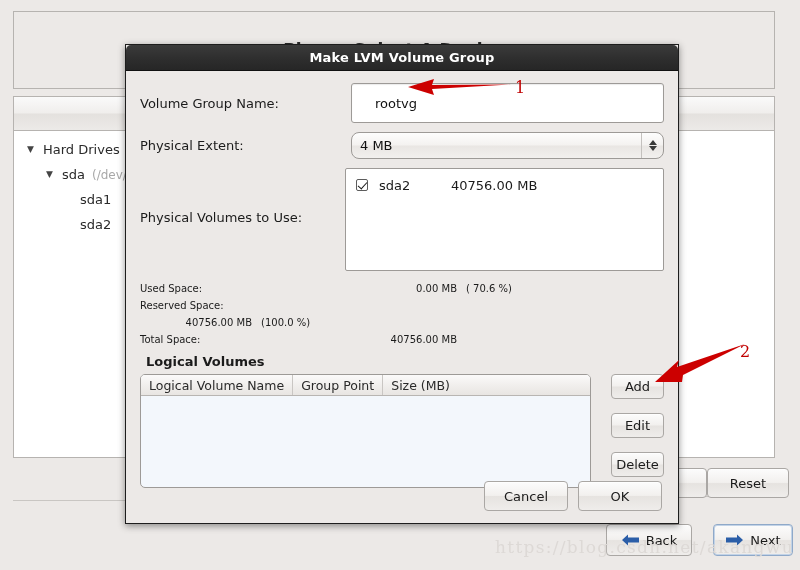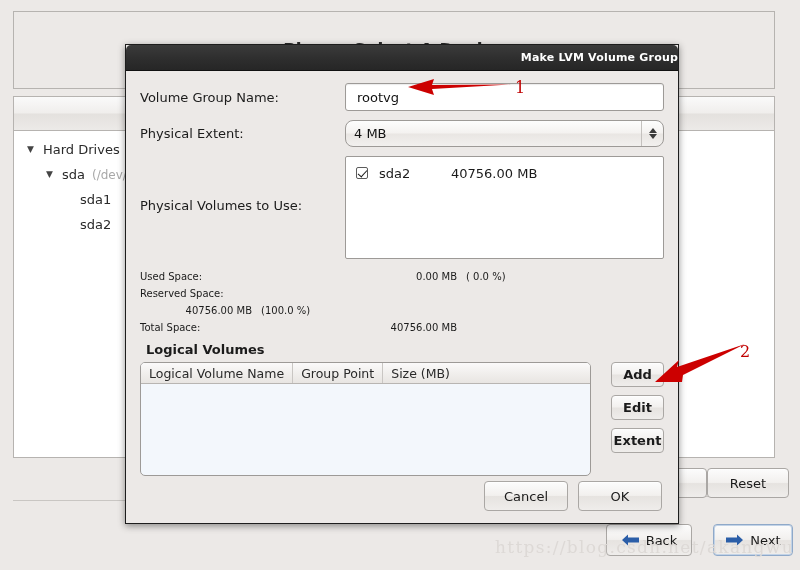--- a/index.html
+++ b/index.html
@@ -78,31 +78,31 @@
   
   #lvm-dialog {
     position:absolute; left:125px; top:44px; width:554px; height:480px;
     background:#ece9e7; border:1px solid #1d1d1d;
     box-shadow:0 2px 7px rgba(0,0,0,.42);
   }
   .dlg-titlebar {
     height:26px; border-radius:5px 5px 0 0;
     background:linear-gradient(to bottom,#3b3b3b 0%,#2e2e2e 55%,#262626 100%);
     border-bottom:1px solid #111;
-    display:flex; align-items:center; justify-content:flex-end;
-    color:#fff; font-size:11px; font-weight:bold; letter-spacing:.2px;
+    display:flex; align-items:center; justify-content:center;
+    color:#fff; font-size:13px; font-weight:bold; letter-spacing:.2px;
   }
   .dlg-body { padding:12px 14px 0 14px; position:relative; }
 
-  .row { display:flex; align-items:center; margin-bottom:9px; }
+  .row { display:flex; align-items:center; margin-bottom:9px;gap:6px; }
   .row-label { width:205px; flex:0 0 205px; font-size:13px; color:#1b1b1b; }
 
   .text-input {
-    flex:1; height:28px; background:#fff; border:1px solid #9d9a97;
-    border-radius:3px; display:flex; align-items:center; padding:0 11px;
+    flex:1; height:40px; background:#fff; border:1px solid #9d9a97;
+    border-radius:3px; display:flex; align-items:center; padding:0 23px;
     font-size:13px; color:#111;
     box-shadow:0 1px 1px rgba(0,0,0,.08) inset;
   }
 
   .combo {
     flex:1; height:27px; display:flex; align-items:center; justify-content:space-between;
     background:linear-gradient(to bottom,#fdfdfd 0%,#f4f2f0 48%,#e9e6e3 52%,#f2f0ee 100%);
     border:1px solid #9d9a97; border-radius:8px; padding:0 0 0 8px;
     font-size:13px; color:#111;
   }
@@ -145,21 +145,21 @@
     border:1px solid #9d9a97; border-radius:5px; overflow:hidden;
   }
   .lv-thead {
     height:21px; display:flex; align-items:center;
     background:linear-gradient(to bottom,#fbfafa 0%,#f1efed 50%,#e8e5e2 100%);
     border-bottom:1px solid #b8b5b2; font-size:12.5px; color:#2a2a2a;
   }
   .lv-th { padding:0 8px; height:100%; display:flex; align-items:center; border-right:1px solid #c9c6c3; }
   .lv-th:last-child { border-right:none; }
 
-  .lv-buttons { margin-left:20px; display:flex; flex-direction:column; gap:8px;font-weight:bold; }
+  .lv-buttons { margin-left:20px; display:flex; flex-direction:column; gap:14px; }
   .lv-buttons .btn { width:53px; height:25px; }
 
   .dlg-footer { position:absolute; left:0; right:0; bottom:12px; display:flex; justify-content:flex-end; padding-right:16px; gap:10px; }
   .dlg-footer .btn { width:84px; height:30px; }
 
   
   .anno-num {
     position:absolute; font-family:"DejaVu Serif","Liberation Serif",serif;
     font-size:16px; color:#c00000;
   }
@@ -264,21 +264,21 @@
           <span class="pv-name">sda2</span>
           <span>40756.00 MB</span>
         </div>
       </div>
     </div>
 
     <div class="space-grid">
       <div class="space-line">
         <span class="space-key">Used Space:</span>
         <span class="space-val">0.00 MB</span>
-        <span class="space-pct">( 0.0 %)</span>
+        <span class="space-pct">( 70.6 %)</span>
       </div>
       <div class="space-line">
         <span class="space-key">Reserved Space:</span>
         <span class="space-val"></span>
         <span class="space-pct"></span>
       </div>
       <div class="space-line">
         <span class="space-val">40756.00 MB</span>
         <span class="space-pct">(100.0 %)</span>
       </div>
@@ -300,21 +300,21 @@
         </div>
       </div>
       <div class="lv-buttons">
         <div class="btn">
           <span>Add</span>
         </div>
         <div class="btn">
           <span>Edit</span>
         </div>
         <div class="btn">
-          <span>Extent</span>
+          <span>Delete</span>
         </div>
       </div>
     </div>
   </div>
 
   <div class="dlg-footer">
     <div class="btn">
       <span>Cancel</span>
     </div>
     <div class="btn">

